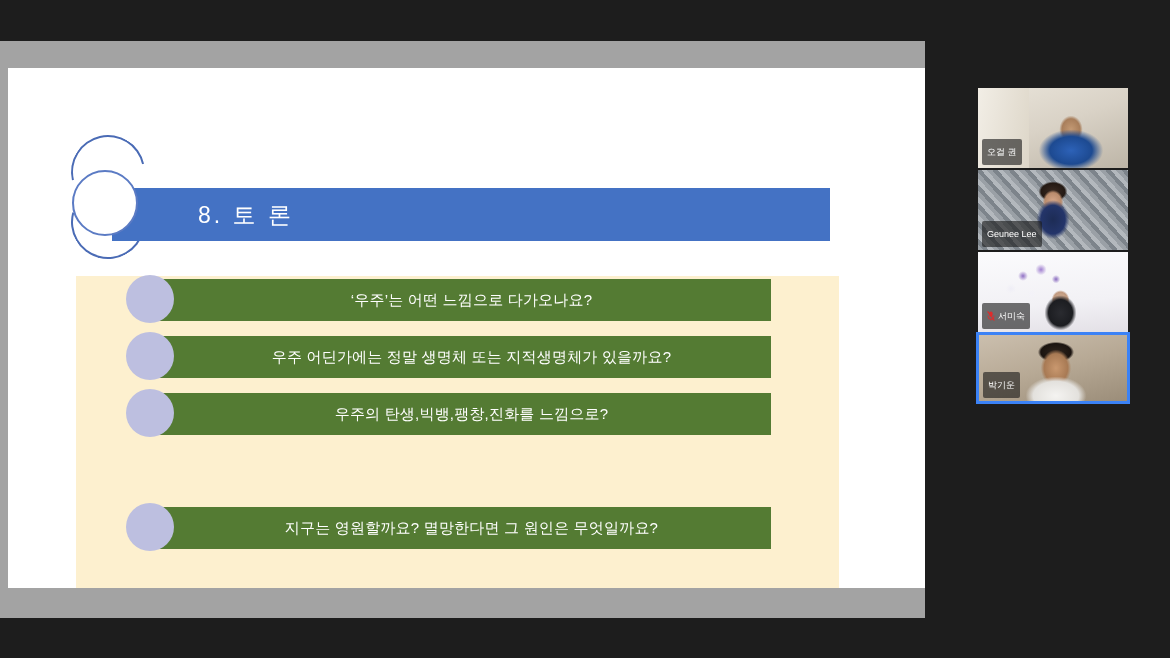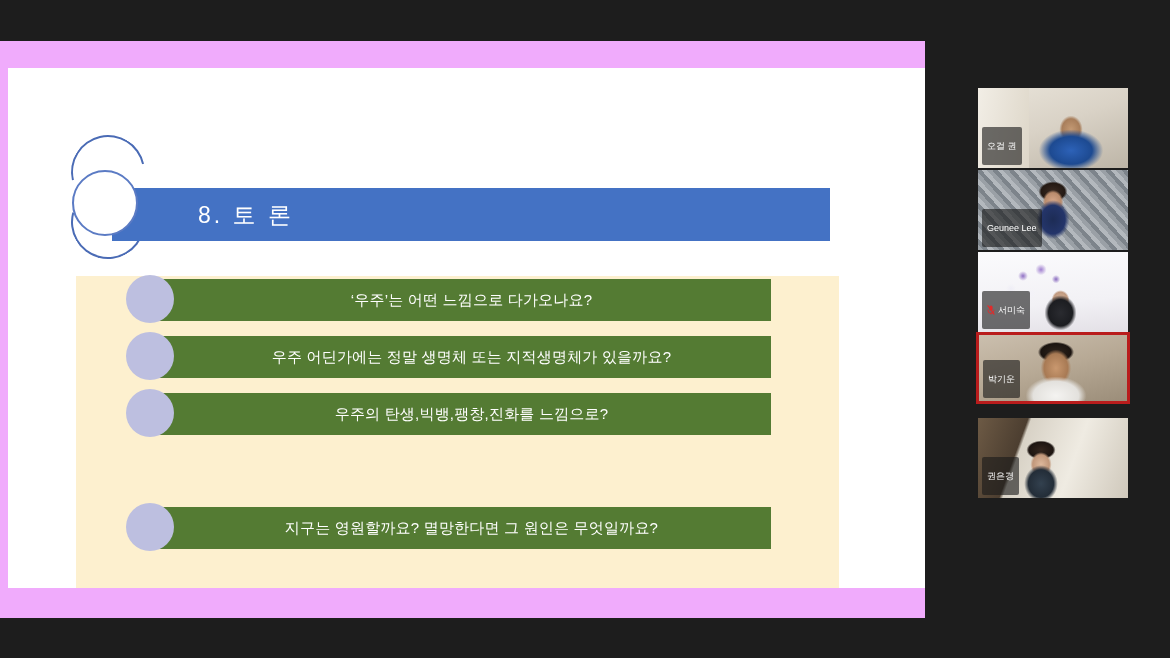--- a/index.html
+++ b/index.html
@@ -23,21 +23,21 @@
     background: #1d1d1d;
   }
 
   
   .share-stage {
     position: absolute;
     left: 0;
     top: 41px;
     width: 925px;
     height: 577px;
-    background: #f0abfc;
+    background: #a3a3a3;
     text-decoration: underline;
   }
 
   
   .slide {
     position: absolute;
     left: 8px;
     top: 27px;
     width: 917px;
     height: 520px;
@@ -171,37 +171,37 @@
   .tile {
     position: absolute;
     left: 0;
     width: 150px;
     height: 80px;
     overflow: hidden;
     background: #2a2a2a;
     box-sizing: border-box;
   }
   .tile.active {
-    border: 3px solid #b91c1c;
+    border: 3px solid #3b82f6;
     left: -2px;
     width: 154px;
     height: 72px;
   }
   .tile-bg {
     position: absolute;
     inset: 0;
   }
   .name-plate {
     position: absolute;
     left: 4px;
     bottom: 3px;
     background: rgba(26,26,26,0.62);
     color: #ffffff;
     font-size: 9px;
-    padding: 14px 5px;
+    padding: 8px 5px;
     border-radius: 2px;
     display: flex;
     align-items: center;
     gap: 3px;
     line-height: 1.15;
     white-space: nowrap;
     z-index: 5;
   }
   .mic-muted {
     display: inline-block;
@@ -350,23 +350,17 @@
       </div>
     </div>
 
     <div class="tile active" style="top:244px">
       <div class="tile-bg scene-4"></div>
       <div class="name-plate">
         <span>박기운</span>
       </div>
     </div>
 
-    <div class="tile" style="top:330px">
-      <div class="tile-bg scene-5"></div>
-      <div class="name-plate">
-        <span>권은경</span>
-      </div>
-    </div>
 
 
   </div>
 
 </div>
 
 </body></html>

